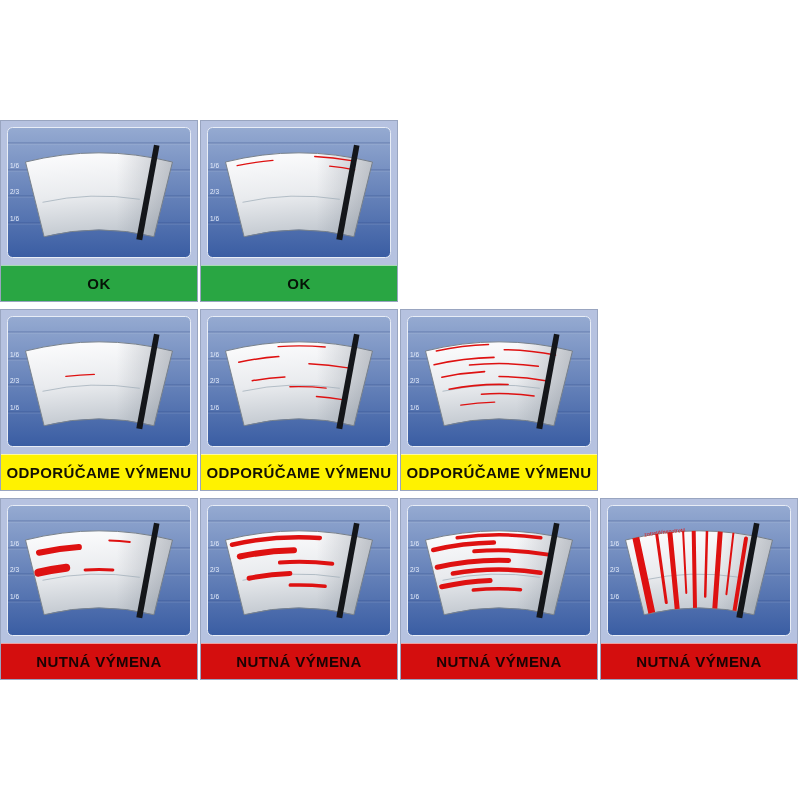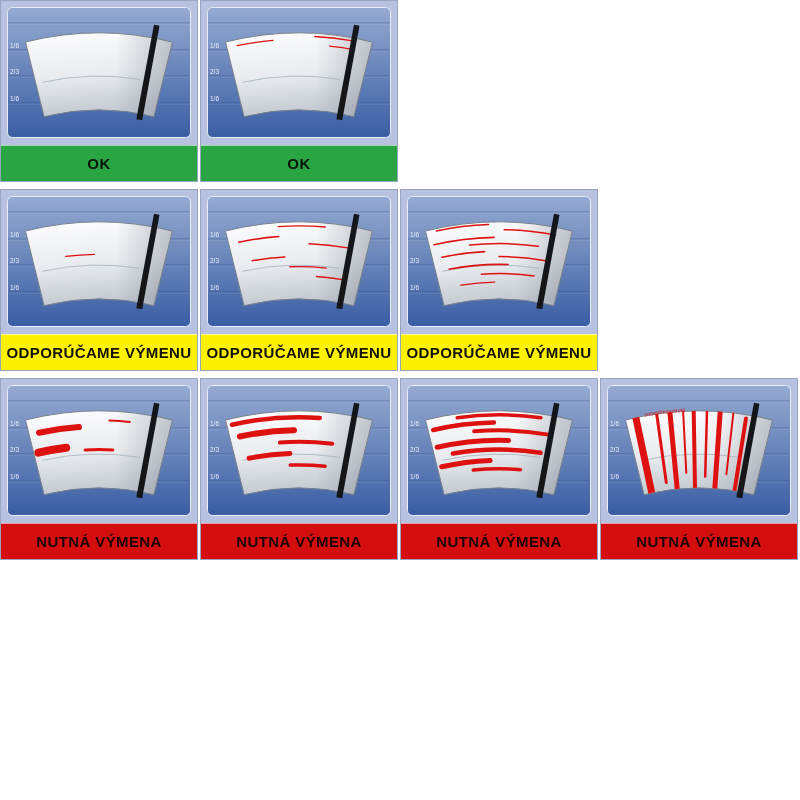--- a/index.html
+++ b/index.html
@@ -1,20 +1,20 @@
 <!DOCTYPE html>
 <html><head>
 <meta charset="utf-8">
 <style>
   html,body{margin:0;padding:0;}
   body{
     width:800px;height:800px;background:#ffffff;overflow:hidden;
     font-family:"Liberation Sans", sans-serif;
   }
-  .board{width:800px;}
+  .board{padding-top:120px;width:800px;}
   .row{display:flex;gap:2px;margin-bottom:7px;}
   .cell{
     width:198px;box-sizing:border-box;border:1px solid #99a5c0;
     background:#b6c2e0;
   }
   .panel{padding:6px;box-sizing:border-box;width:196px;height:144px;}
   .panel svg{display:block;}
   .bar{
     height:35px;display:flex;align-items:center;justify-content:center;
     border-top:1px solid rgba(255,255,255,0.6);

